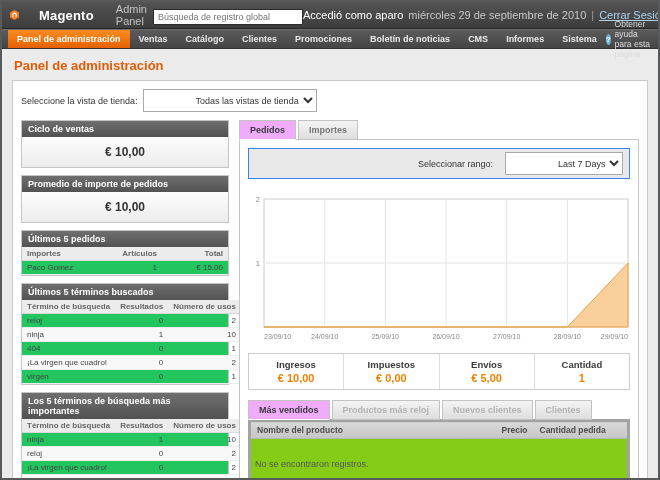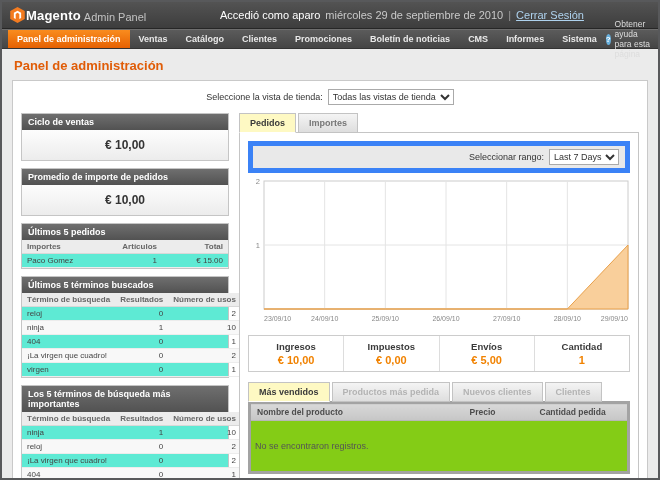--- a/index.html
+++ b/index.html
@@ -15,21 +15,21 @@
     position: relative;
   }
   
   .topbar {
     height: 27px;
     background: linear-gradient(#535353, #3d3d3d);
     border-bottom: 1px solid #262626;
     display: flex; align-items: center;
     padding: 0 8px;
   }
-  .logo { display: flex; align-items: flex-end; gap: 1px; width: 210px; cursor: pointer; }
+  .logo { display: flex; align-items: center; gap: 20px; width: 210px; cursor: pointer; }
   .logo-main { color: #fff; font-size: 13px; font-weight: bold; letter-spacing: .2px; }
   .logo-sub { color: #c2c2c2; font-size: 11px; margin-left: 2px; }
   .search-wrap { flex: 1; text-align: center; }
   .global-search {
     width: 150px; height: 16px;
     font-size: 9px; color: #555;
     border: 1px solid #2c2c2c;
     padding: 0 4px;
     background: #fff;
   }
@@ -62,27 +62,27 @@
     width: 11px; height: 11px; border-radius: 50%;
     background: #68b0dd; color: #fff;
     font-size: 8px; font-weight: bold;
     text-align: center; line-height: 11px;
   }
   .help-label { color: #ddd; font-size: 8.5px; }
   
   .content { padding: 5px 10px 0; }
   .page-title { font-size: 13px; font-weight: bold; color: #e05c07; margin: 4px 2px 7px; }
   .content-frame { background: #fff; border: 1px solid #c9c9c9; padding: 8px; }
-  .store-switcher { font-size: 9px; color: #333; margin-bottom: 8px; display: flex; align-items: center; gap: 5px; justify-content: center; }
-  select { font-size: 9px; height: 16px; border: 1px solid #aaa; background: #fff; color: #333; }
+  .store-switcher { font-size: 9px; color: #333; margin-bottom: 8px; display: flex; align-items: center; gap: 5px; }
+  select { font-size: 9px; height: 23px; border: 1px solid #aaa; background: #fff; color: #333; padding-left: 48px; }
   .dashboard { display: flex; gap: 10px; align-items: flex-start; }
   .left-col { width: 208px; flex: none; }
   .right-col { flex: 1; min-width: 0; }
   
-  .box { border: 1px solid #c5c5c5; margin-bottom: 7px; background: #5eead4; }
+  .box { border: 1px solid #c5c5c5; margin-bottom: 7px; background: #22c55e; }
   .box-head {
     background: linear-gradient(#6f6f6f, #525252);
     color: #fff; font-size: 9px; font-weight: bold;
     padding: 3px 6px;
   }
   .box-value {
     background: linear-gradient(#fdfdfd, #ececec);
     text-align: center; font-size: 12px; font-weight: bold;
     color: #333; padding: 8px 4px;
   }
@@ -98,64 +98,67 @@
   .mini th:nth-child(2), .mini td:nth-child(2) { width: 48px; }
   .mini th:nth-child(3), .mini td:nth-child(3) { width: 66px; }
   
   .tabs { display: flex; gap: 2px; position: relative; z-index: 2; margin-bottom: -1px; }
   .tab {
     font-size: 9px; font-weight: bold; color: #777;
     padding: 4px 10px; border: 1px solid #c3c3c3;
     background: linear-gradient(#f4f4f4, #dedede);
     cursor: pointer; white-space: nowrap;
   }
-  .tab.active { background: #fef9c3; color: #3a3a3a; border-bottom-color: #fff; }
+  .tab.active { background: #f0abfc; color: #3a3a3a; border-bottom-color: #fff; }
   .tab.pale { color: #b3b3b3; }
   .panel { border: 1px solid #c5c5c5; background: #fff; padding: 8px; }
   .range-bar {
-    background: #e9e9e9; border: 5px solid #3b82f6;
+    background: #e9e9e9; border: 1px solid #3b82f6;
     padding: 3px 6px; text-align: right;
     font-size: 9px; color: #333;
-    margin-bottom: 0;
-    display: flex; justify-content: flex-end; align-items: center; gap: 5px;
+    margin-bottom: 12px;
+    display: flex; justify-content: flex-end; align-items: center; gap: 12px;
   }
   .chart-wrap { padding: 2px 0 2px; }
   .chart-wrap svg { display: block; }
   .stats { display: flex; border: 1px solid #ccc; margin-top: 6px; background: #fff; }
   .stat { flex: 1; text-align: center; padding: 5px 2px; border-left: 1px solid #ddd; }
   .stat:first-child { border-left: none; }
   .stat-label { font-size: 9.5px; font-weight: bold; color: #3a3a3a; }
   .stat-value { font-size: 11px; font-weight: bold; color: #f18200; margin-top: 2px; }
   .product-tabs { margin-top: 10px; }
   table.products { width: 100%; border-collapse: collapse; font-size: 8.5px; border: 3px solid #a3a3a3; }
   .products th {
     background: linear-gradient(#d8d8d8, #c6c6c6);
     color: #4c4c4c; font-weight: bold; text-align: left;
     padding: 3px 6px; border-bottom: 1px solid #b7b7b7; white-space: nowrap;
   }
-  .products th:nth-child(2) { width: 70px; }
+  .products th:nth-child(2) { width: 70px; text-align: right; }
   .products th:nth-child(3) { width: 95px; }
   .products td.empty {
     text-align: left; padding: 20px 4px;
     color: #555; background: #84cc16; font-size: 9px;
   }
 </style>
 </head>
 <body>
 
 <div class="screen">
 
   <header class="topbar">
     <div class="logo">
       <svg width="15" height="16" viewBox="0 0 20 22">
         <polygon points="10,0 20,5.5 20,16.5 10,22 0,16.5 0,5.5" fill="#f37b20"></polygon>
         <path d="M5 8 L10 5 L15 8 L15 15 L12.5 16.5 L12.5 9.5 L10 8 L7.5 9.5 L7.5 16.5 L5 15 Z" fill="#ffffff"></path>
       </svg>
       <span class="logo-main">Magento</span>
       <span class="logo-sub">Admin Panel</span>
+    </div>
+    <div class="search-wrap">
+      <input class="global-search" type="text" placeholder="Búsqueda de registro global" style="">
     </div>
     <div class="user-area">
       <span class="user-name">Accedió como aparo</span>
       <span class="user-date">miércoles 29 de septiembre de 2010</span>
       <span class="user-sep">|</span>
       <a class="logout">Cerrar Sesión</a>
     </div>
   </header>
 
   <nav class="navbar">
@@ -349,21 +352,21 @@
                   <div class="stat-value">€ 5,00</div>
                 </div>
                 <div class="stat">
                   <div class="stat-label">Cantidad</div>
                   <div class="stat-value">1</div>
                 </div>
               </div>
 
             <div class="tabs product-tabs" id="product-tabs">
                 <a class="tab active">Más vendidos</a>
-                <a class="tab pale">Productos más pedida</a>
+                <a class="tab pale">Productos más reloj</a>
                 <a class="tab pale">Nuevos clientes</a>
                 <a class="tab pale">Clientes</a>
               </div>
 
             <table class="products">
               <thead>
                   <tr>
                     <th>Nombre del producto</th>
                     <th>Precio</th>
                     <th>Cantidad pedida</th>

